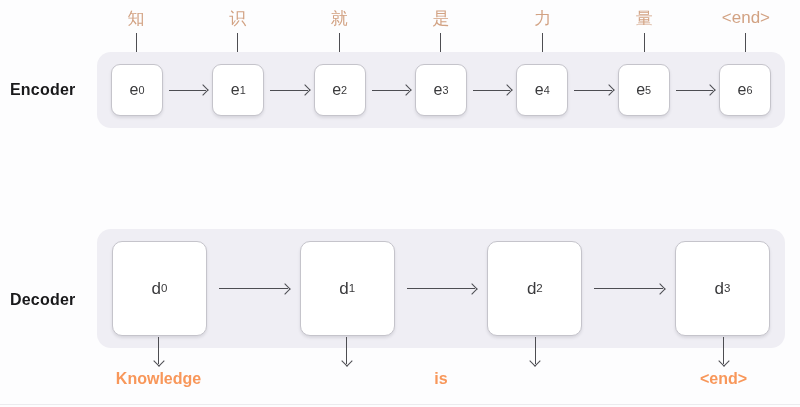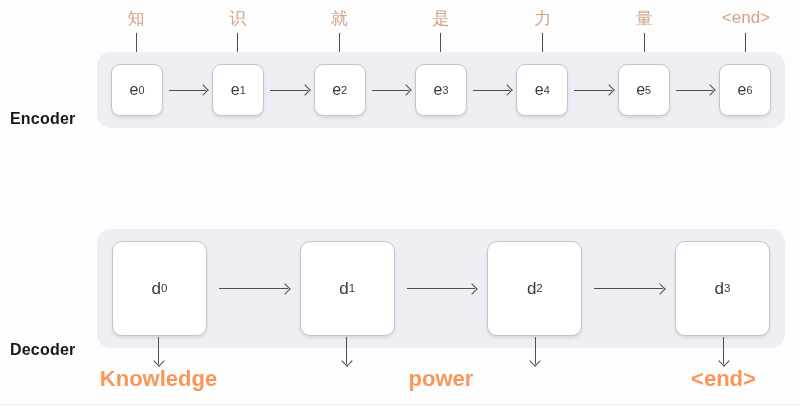--- a/index.html
+++ b/index.html
@@ -77,21 +77,21 @@
     border-right: 1.4px solid #4d4d52;
     transform: rotate(45deg);
   }
 
   
   .sec-label-wrap {
     position: absolute;
     left: 0;
     width: 97px;
     display: flex;
-    align-items: flex-end;
+    align-items: center;
     padding-left: 10px;
     box-sizing: border-box;
   }
   .sec-label-wrap.enc { top: 52px; height: 76px; }
   .sec-label-wrap.dec { top: 240px; height: 119px; }
   .sec-label {
     font-size: 16px;
     font-weight: 700;
     color: #19191b;
     letter-spacing: 0.2px;
@@ -128,21 +128,21 @@
   .cell sub { font-size: 0.68em; line-height: 1; }
 
   
   .row-outputs { left: 112px; top: 367px; width: 658px; height: 24px; }
   .word-slot {
     width: 93px;
     display: flex;
     justify-content: center;
     align-items: center;
     white-space: nowrap;
-    font-size: 22px;
+    font-size: 16px;
     font-weight: 700;
     color: #f8975a;
   }
 
   
   .hairline {
     position: absolute;
     left: 0;
     top: 404px;
     width: 800px;
@@ -266,18 +266,18 @@
     <span class="arrow-slot-d">
         <span class="varrow"></span>
       </span>
     <span class="arrow-slot-d">
         <span class="varrow"></span>
       </span>
   </div>
 
   <div class="abs-row row-outputs">
     <span class="word-slot">Knowledge</span>
-    <span class="word-slot">power</span>
+    <span class="word-slot">is</span>
     <span class="word-slot">&lt;end&gt;</span>
   </div>
 
   <div class="hairline"></div>
 </div>
 
 </body></html>

